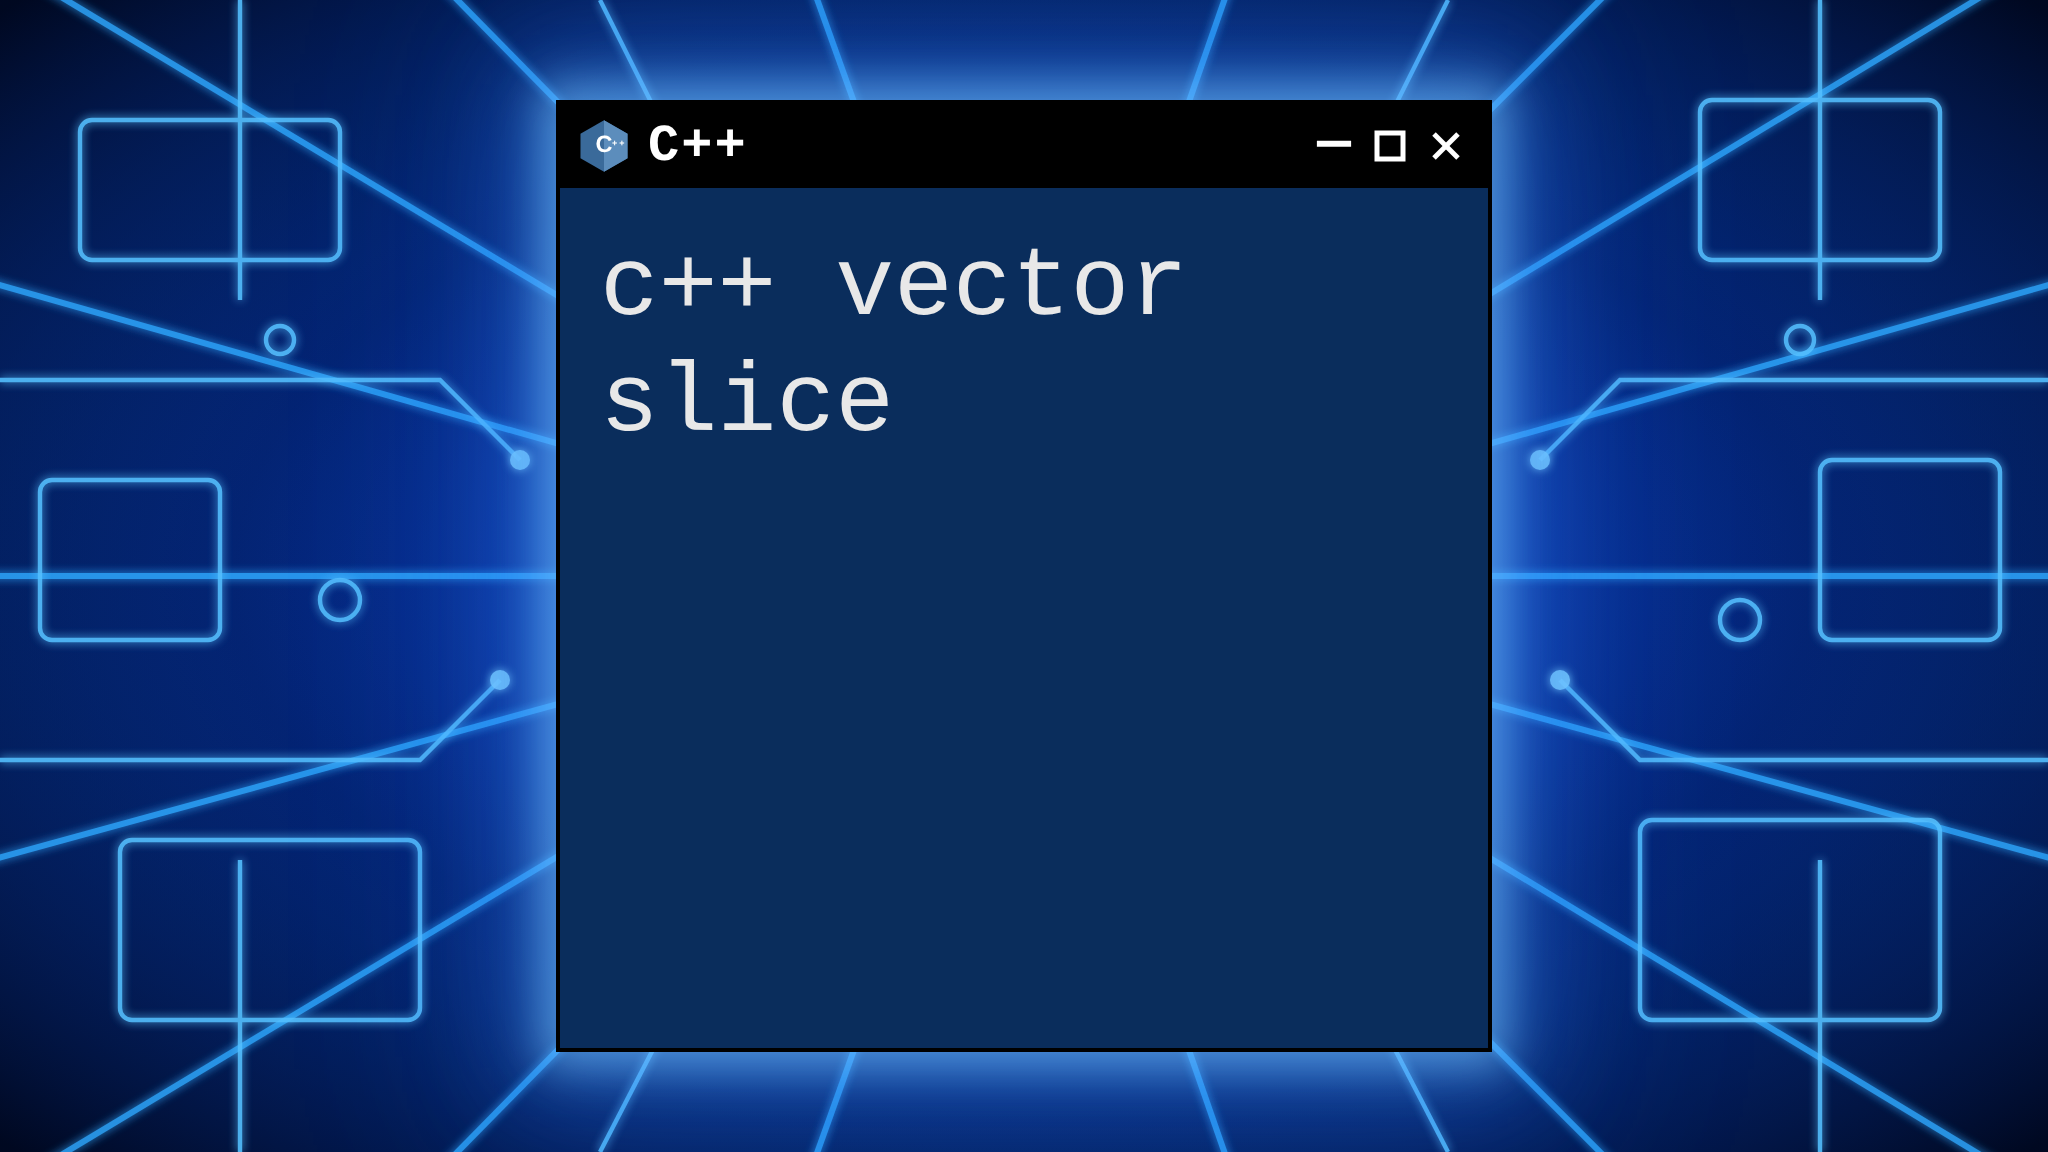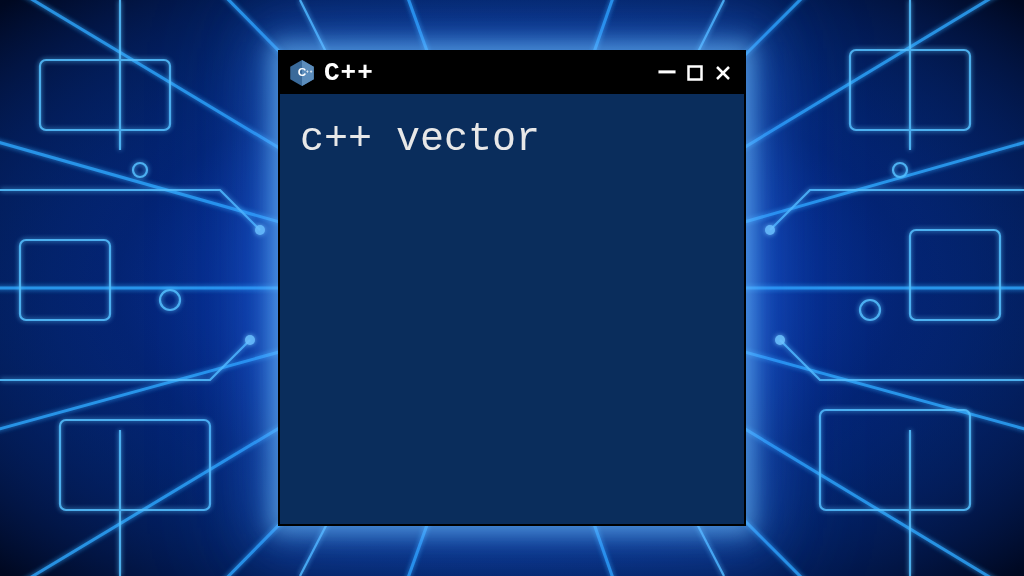--- a/index.html
+++ b/index.html
@@ -74,21 +74,21 @@
       justify-content: center;
       width: 22px;
       height: 22px;
     }
     .win-btn.min { font-size: 30px; position: relative; top: -6px; }
     .win-btn.max svg, .win-btn.close svg { width: 18px; height: 18px; }
     .content {
       flex: 1;
       padding: 22px 20px;
       color: #e8e8e8;
-      font-size: 40px;
+      font-size: 49px;
       line-height: 1.18;
       font-family: 'Consolas','Menlo','Courier New',monospace;
     }
   </style>
 </head>
 <body>
 
 <div class="bg">
   <svg viewBox="0 0 1024 576" preserveAspectRatio="xMidYMid slice">
     <defs>
@@ -191,14 +191,15 @@
       <span class="win-btn close">
         <svg viewBox="0 0 18 18">
             <line x1="3" y1="3" x2="15" y2="15" stroke="#fff" stroke-width="2.5"></line>
             <line x1="15" y1="3" x2="3" y2="15" stroke="#fff" stroke-width="2.5"></line>
           </svg>
       </span>
     </div>
   </div>
   <div class="content">
     <div>c++ vector</div>
+    <div>slice</div>
   </div>
 </div>
 
 </body></html>

